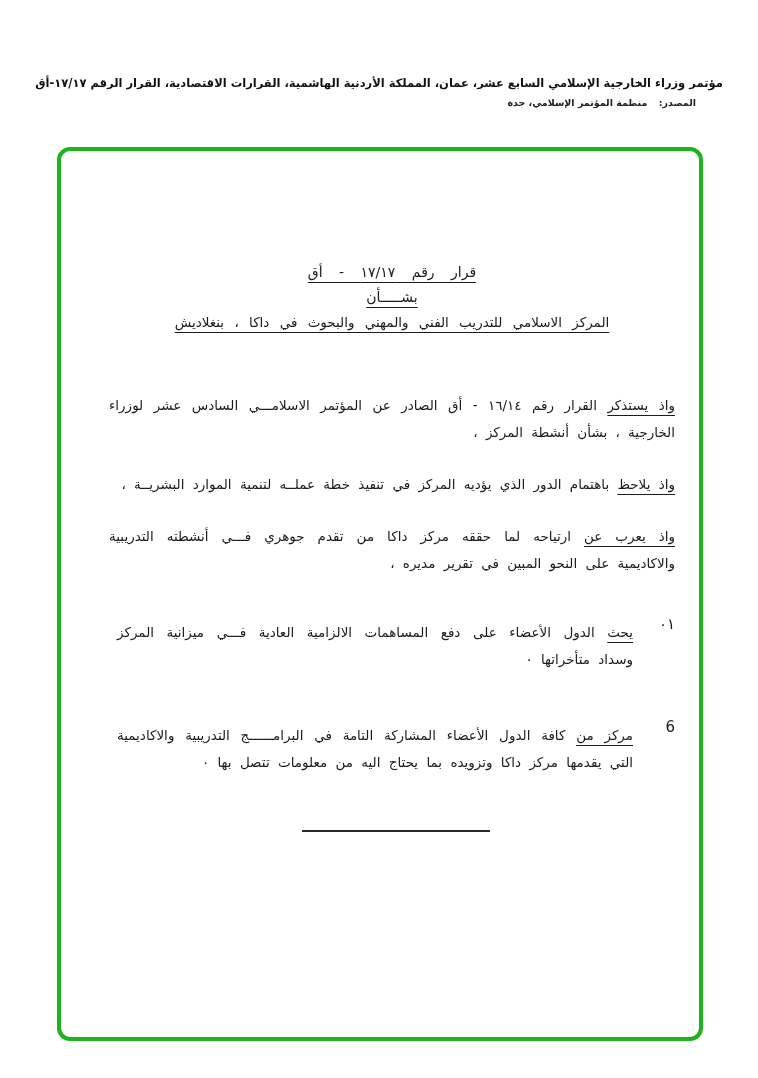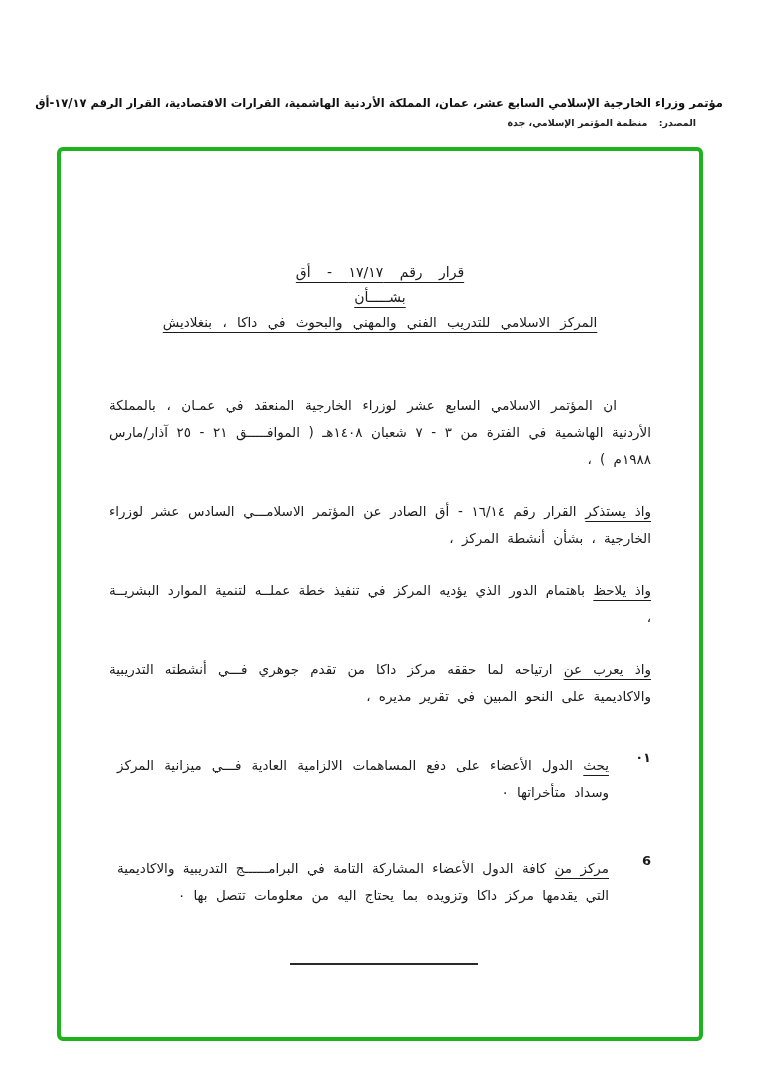--- a/index.html
+++ b/index.html
@@ -25,44 +25,43 @@
     right: 32px;
     left: 32px;
   }
   .header-title {
     text-align: center;
     font-size: 11.5px;
     font-weight: bold;
     letter-spacing: 0;
     white-space: nowrap;
     color: #111;
-    margin-top: 20px;
   }
   .header-source {
     margin-top: 7px;
     padding-right: 30px;
     text-align: right;
     font-size: 9.5px;
     font-weight: bold;
     color: #222;
   }
   .header-source .src-label { margin-left: 8px; }
 
   
   .frame {
     position: absolute;
     top: 147px;
     right: 55px;
     width: 646px;
     height: 894px;
     border: 4px solid #1db31d;
-    border-radius: 6px;
+    border-radius: 13px;
     box-sizing: border-box;
     background: #ffffff;
-    padding: 113px 48px 0 48px;
+    padding: 113px 24px 0 48px;
   }
 
   
   .doc-title {
     text-align: center;
     margin-bottom: 62px;
   }
   .doc-title div {
     margin-bottom: 9px;
     text-decoration: underline;
@@ -106,23 +105,22 @@
   .items {
     margin-top: 34px;
   }
   .item {
     display: flex;
     align-items: flex-start;
     margin-bottom: 33px;
   }
   .item-num {
     flex: 0 0 34px;
-    font-size: 13px;
+    font-size: 15px;
     line-height: 27px;
-    font-weight: bold;
   }
   .item-text {
     flex: 1 1 auto;
     margin: 8px;
     text-align: justify;
   }
 
   
   .end-line {
     width: 188px;
@@ -148,21 +146,20 @@
   <div class="frame" style="border-color: rgb(29, 179, 29);">
 
     <div class="doc-title">
       <div class="t-number">قرار رقم ١٧/١٧ - أق</div>
       <div class="t-regarding">بشـــــأن</div>
       <div class="t-subject">المركز الاسلامي للتدريب الفني والمهني والبحوث في داكا ، بنغلاديش</div>
     </div>
 
     <div class="doc-body">
 
-      <p class="para p-first"><span class="lead"></span><span>ان المؤتمر الاسلامي السابع عشر لوزراء الخارجية المنعقد في عمـان ، بالمملكة الأردنية الهاشمية في الفترة من ٣ - ٧ شعبان ١٤٠٨هـ ( الموافـــــق ٢١ - ٢٥ آذار/مارس ١٩٨٨م ) ،</span></p>
 
       <p class="para"><span class="lead">واذ يستذكر</span> <span>القرار رقم ١٦/١٤ - أق الصادر عن المؤتمر الاسلامـــي السادس عشر لوزراء الخارجية ، بشأن أنشطة المركز ،</span></p>
 
 
       <p class="para"><span class="lead">واذ يلاحظ</span> <span>باهتمام الدور الذي يؤديه المركز في تنفيذ خطة عملــه لتنمية الموارد البشريــة ،</span></p>
 
       <p class="para"><span class="lead">واذ يعرب عن</span> <span>ارتياحه لما حققه مركز داكا من تقدم جوهري فـــي أنشطته التدريبية والاكاديمية على النحو المبين في تقرير مديره ،</span></p>
 
       <div class="items">
 

